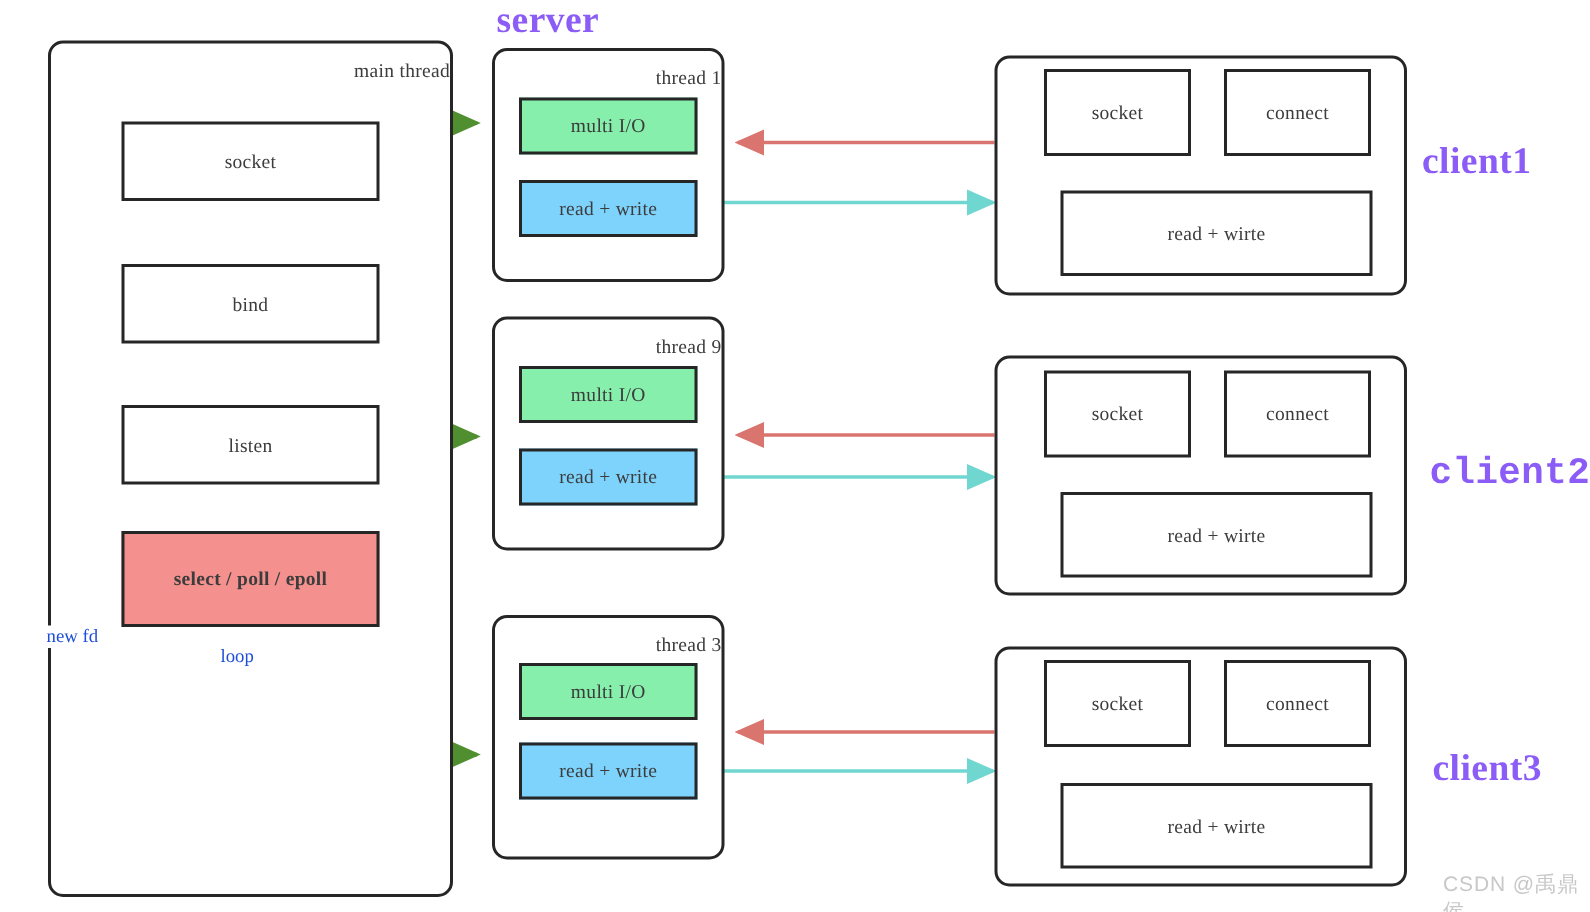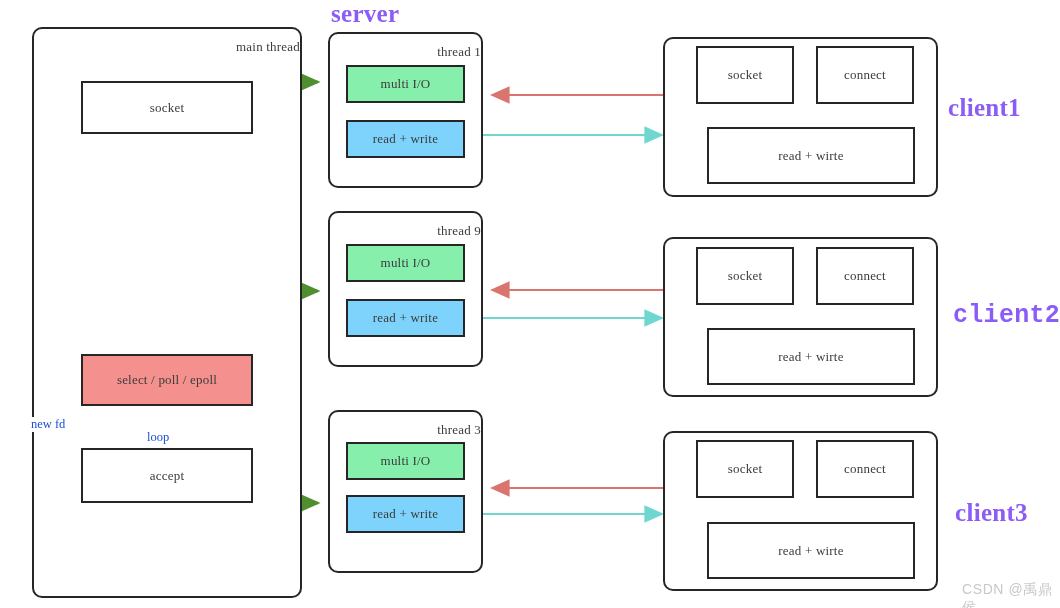--- a/index.html
+++ b/index.html
@@ -129,22 +129,23 @@
 
   <div class="bigtitle" style="left:331px; top:0px;">server</div>
   <div class="bigtitle" style="left:948px; top:94px;">client1</div>
   <div class="bigtitle" style="left:953px; top:301px;font-family:Liberation Mono, monospace;">client2</div>
   <div class="bigtitle" style="left:955px; top:499px;">client3</div>
 
   <div class="box outer" style="left:32px; top:27px; width:270px; height:571px;">
     <div class="outer-label">main  thread</div>
   </div>
   <div class="box" style="left:81px; top:81px; width:172px; height:53px;">socket</div>
-  <div class="box salmon" style="left:81px; top:354px; width:172px; height:52px;">select / poll / epoll</div>
-  <div class="box" style="left:81px; top:448px; width:172px; height:55px;">accept</div>
+  <div class="box" style="left:81px; top:176px; width:172px; height:53px;">bind</div>
+  <div class="box" style="left:81px; top:270px; width:172px; height:53px;">listen</div>
+  <div class="box salmon" style="left:81px; top:354px; width:172px; height:64px;font-weight:bold;">select / poll / epoll</div>
 
   <div class="edge-label" style="left:29px; top:417px;">new fd</div>
   <div class="edge-label" style="left:145px; top:430px;text-align:right;">loop</div>
 
   <div class="box outer" style="left:328px; top:32px; width:155px; height:156px;">
     <div class="outer-label">thread 1</div>
   </div>
   <div class="box pink" style="left:346px; top:65px; width:119px; height:38px;">multi I/O</div>
   <div class="box lgreen" style="left:346px; top:120px; width:119px; height:38px;">read + write</div>
 

